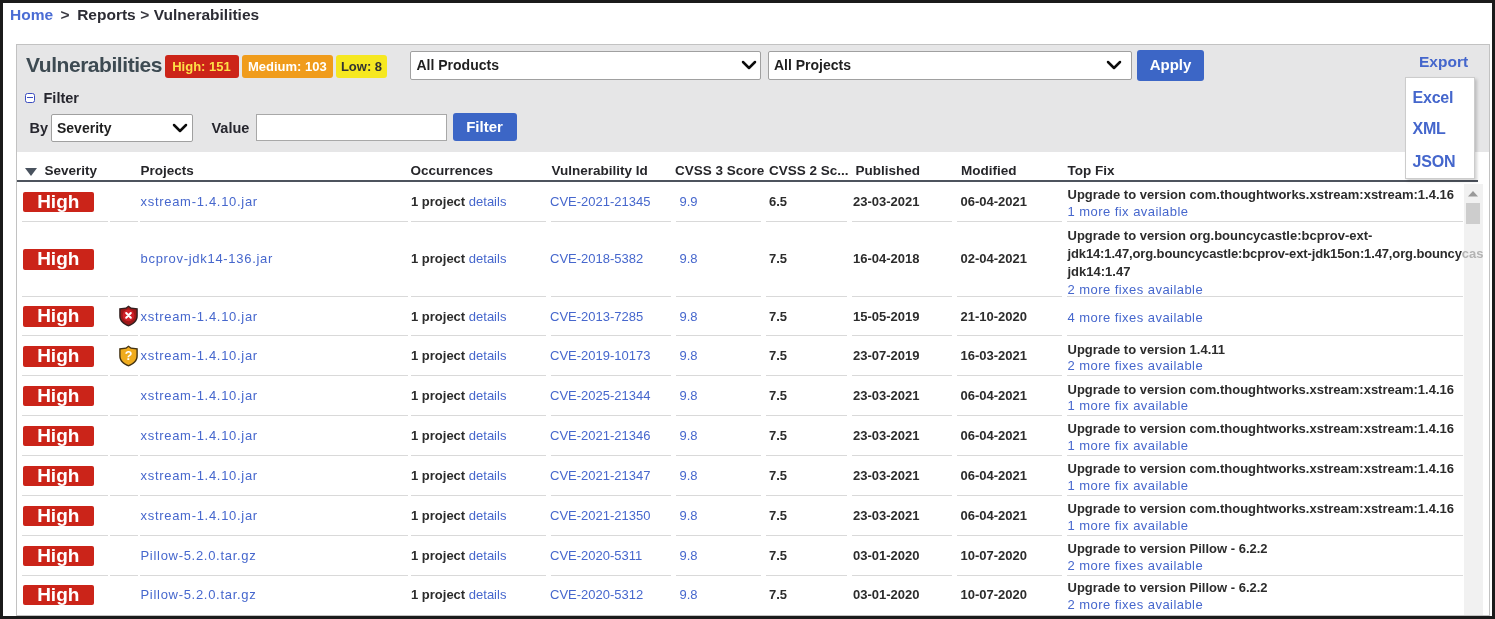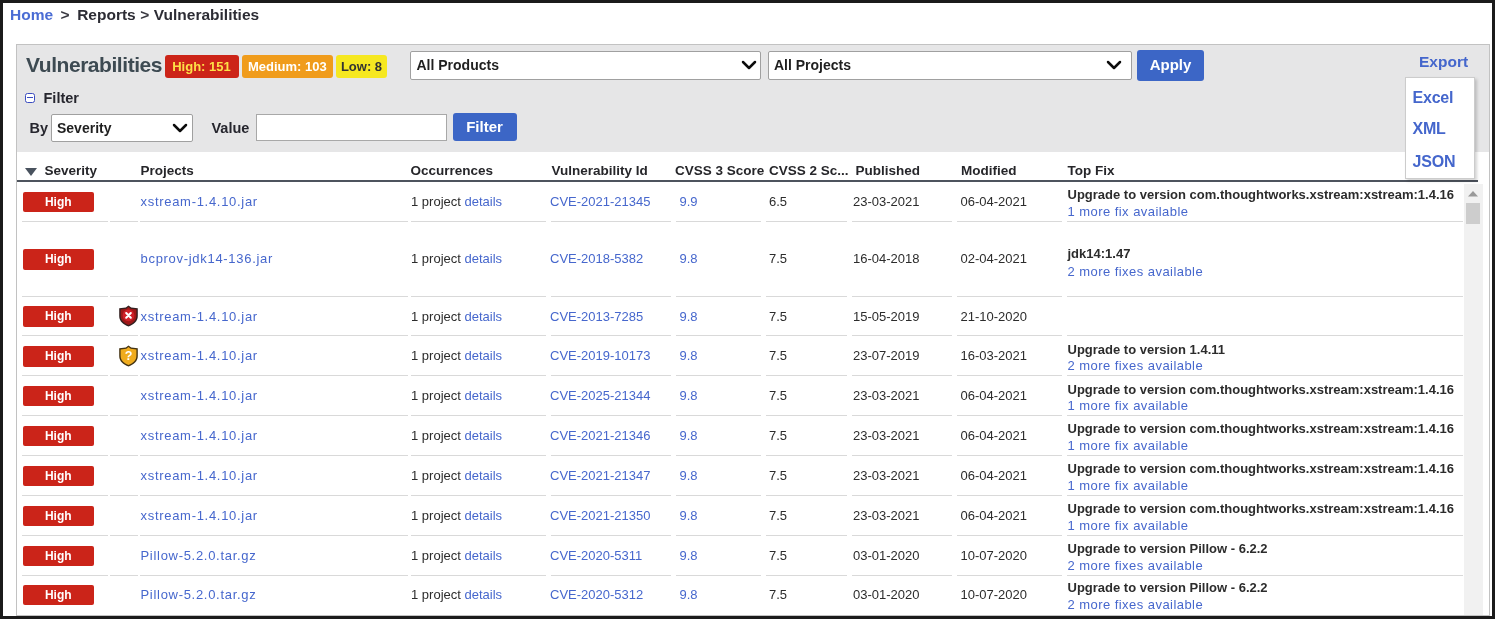--- a/index.html
+++ b/index.html
@@ -1,24 +1,24 @@
 <!DOCTYPE html>
 <html><head><meta charset="utf-8"><title>Vulnerabilities</title><style>
 *{margin:0;padding:0;box-sizing:border-box}
 html,body{width:1495px;height:619px;background:#fff;font-family:"Liberation Sans",sans-serif;overflow:hidden}
 body{position:relative}
 .abs{position:absolute}
 a{text-decoration:none}
 .blu{color:#4667cd}
 .lib{color:#4667cd;letter-spacing:0.7px}
-.drk{color:#2c2c2c;font-weight:400}
+.drk{color:#2c2c2c;font-weight:700}
 .cell{position:absolute;font-size:13px;white-space:nowrap}
 .seg{position:absolute;height:1px;background:#d9d9d9}
 .badge{position:absolute;width:70.5px;height:20.5px;background:#cb2419;border-radius:2px;color:#fff;
- font-size:12px;font-weight:700;text-align:center;line-height:20.5px}
+ font-size:19px;font-weight:700;text-align:center;line-height:20.5px}
 .fix{position:absolute;left:1067.5px;width:412px;font-size:13px;display:flex;flex-direction:column;justify-content:center;padding-top:4px;line-height:16.6px}
 .fix .t{color:#2c2c2c;font-weight:600;white-space:nowrap}
 .fix a{color:#4667cd;letter-spacing:0.45px}
 .gry{color:#b3b3b3}
 .hdr{position:absolute;top:163px;font-size:13.5px;font-weight:700;color:#26262a;white-space:nowrap}
 .lbl{position:absolute;font-size:14.5px;font-weight:700;color:#26262e;white-space:nowrap}
 .sel{position:absolute;background:#fff;border:1px solid #a0a0a0;border-radius:2px}
 .btn{position:absolute;background:#3c66c6;border-radius:3px;color:#fff;font-weight:700;text-align:center}
 </style></head><body>
 <div class="abs" style="left:10px;top:5.5px;font-size:15.5px;font-weight:600;color:#2c2c34"><a href="#" style="color:#4a6cd4">Home</a><span style="color:#3a3a42;margin:0 7.5px">&gt;</span><span>Reports</span><span style="color:#3a3a42;margin:0 4.5px">&gt;</span><span>Vulnerabilities</span></div>
@@ -104,20 +104,22 @@
 <div class="seg" style="left:1067.3px;top:295.5px;width:395.7px"></div>
 <div class="badge" style="left:23px;top:249.0px">High</div>
 <div class="cell" style="left:140.5px;top:222.0px;height:74.5px;line-height:74.5px"><a href="#" class="lib">bcprov-jdk14-136.jar</a></div>
 <div class="cell" style="left:411px;top:222.0px;height:74.5px;line-height:74.5px"><span class="drk">1 project</span> <a href="#" class="blu">details</a></div>
 <div class="cell" style="left:550px;top:222.0px;height:74.5px;line-height:74.5px"><a href="#" class="blu">CVE-2018-5382</a></div>
 <div class="cell" style="left:679.5px;top:222.0px;height:74.5px;line-height:74.5px"><a href="#" class="blu">9.8</a></div>
 <div class="cell" style="left:769px;top:222.0px;height:74.5px;line-height:74.5px"><span class="drk">7.5</span></div>
 <div class="cell" style="left:853px;top:222.0px;height:74.5px;line-height:74.5px"><span class="drk">16-04-2018</span></div>
 <div class="cell" style="left:960.5px;top:222.0px;height:74.5px;line-height:74.5px"><span class="drk">02-04-2021</span></div>
 <div class="fix" style="top:222.0px;height:74.5px;line-height:17.8px;padding-top:7px;">
+    <div class="t">Upgrade to version org.bouncycastle:bcprov-ext-</div>
+    <div class="t"><span style="letter-spacing:-0.13px">jdk14:1.47,org.bouncycastle:bcprov-ext-jdk15on:1.47,org.bouncy</span><span class="gry">cas</span></div>
     <div class="t">jdk14:1.47</div>
     <div><a href="#">2 more fixes available</a></div>
   </div>
 <div class="seg" style="left:22px;top:335.3px;width:86.3px"></div>
 <div class="seg" style="left:110.3px;top:335.3px;width:27.4px"></div>
 <div class="seg" style="left:139.7px;top:335.3px;width:267.9px"></div>
 <div class="seg" style="left:411.1px;top:335.3px;width:134.5px"></div>
 <div class="seg" style="left:550.6px;top:335.3px;width:120.4px"></div>
 <div class="seg" style="left:676.0px;top:335.3px;width:85.3px"></div>
 <div class="seg" style="left:766.3px;top:335.3px;width:80.3px"></div>
@@ -132,20 +134,21 @@
       <path d="M8.2 8.1 L12.8 12.7 M12.8 8.1 L8.2 12.7" stroke="#fff" stroke-width="2.1" stroke-linecap="round"></path>
     </svg></div>
 <div class="cell" style="left:140.5px;top:296.5px;height:39.8px;line-height:39.8px"><a href="#" class="lib">xstream-1.4.10.jar</a></div>
 <div class="cell" style="left:411px;top:296.5px;height:39.8px;line-height:39.8px"><span class="drk">1 project</span> <a href="#" class="blu">details</a></div>
 <div class="cell" style="left:550px;top:296.5px;height:23px;line-height:39.8px"><a href="#" class="blu">CVE-2013-7285</a></div>
 <div class="cell" style="left:679.5px;top:296.5px;height:39.8px;line-height:39.8px"><a href="#" class="blu">9.8</a></div>
 <div class="cell" style="left:769px;top:296.5px;height:39.8px;line-height:39.8px"><span class="drk">7.5</span></div>
 <div class="cell" style="left:853px;top:296.5px;height:39.8px;line-height:39.8px"><span class="drk">15-05-2019</span></div>
 <div class="cell" style="left:960.5px;top:296.5px;height:23px;line-height:39.8px"><span class="drk">21-10-2020</span></div>
 <div class="fix" style="top:296.5px;height:39.8px;line-height:16.6px;">
+    <div><a href="#">4 more fixes available</a></div>
   </div>
 <div class="seg" style="left:22px;top:375.2px;width:86.3px"></div>
 <div class="seg" style="left:110.3px;top:375.2px;width:27.4px"></div>
 <div class="seg" style="left:139.7px;top:375.2px;width:267.9px"></div>
 <div class="seg" style="left:411.1px;top:375.2px;width:134.5px"></div>
 <div class="seg" style="left:550.6px;top:375.2px;width:120.4px"></div>
 <div class="seg" style="left:676.0px;top:375.2px;width:85.3px"></div>
 <div class="seg" style="left:766.3px;top:375.2px;width:80.3px"></div>
 <div class="seg" style="left:851.6px;top:375.2px;width:100.3px"></div>
 <div class="seg" style="left:956.9px;top:375.2px;width:105.4px"></div>

